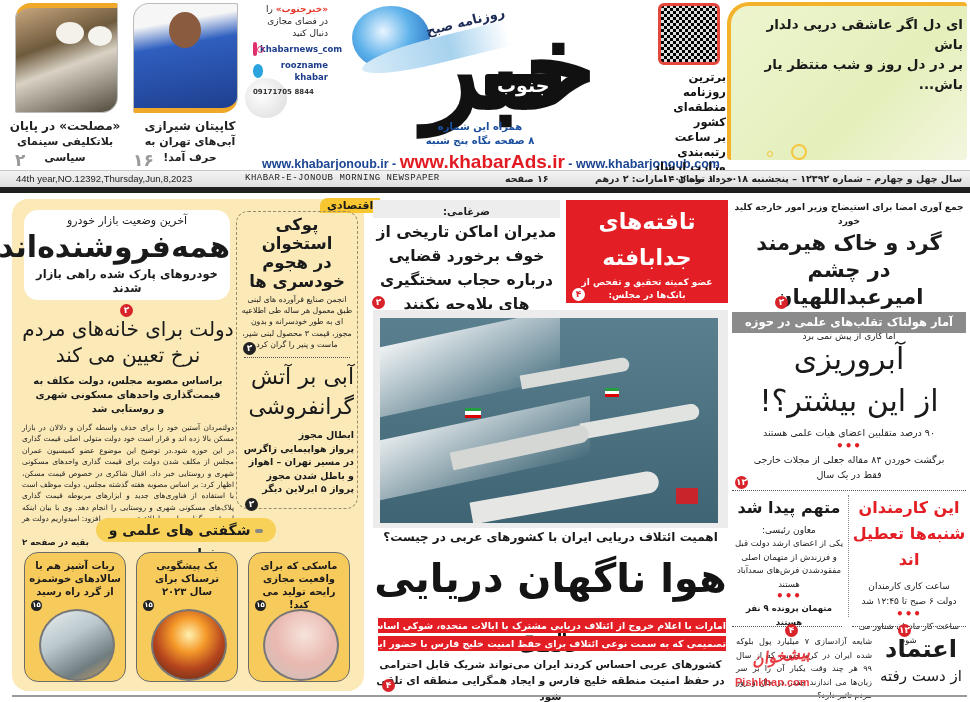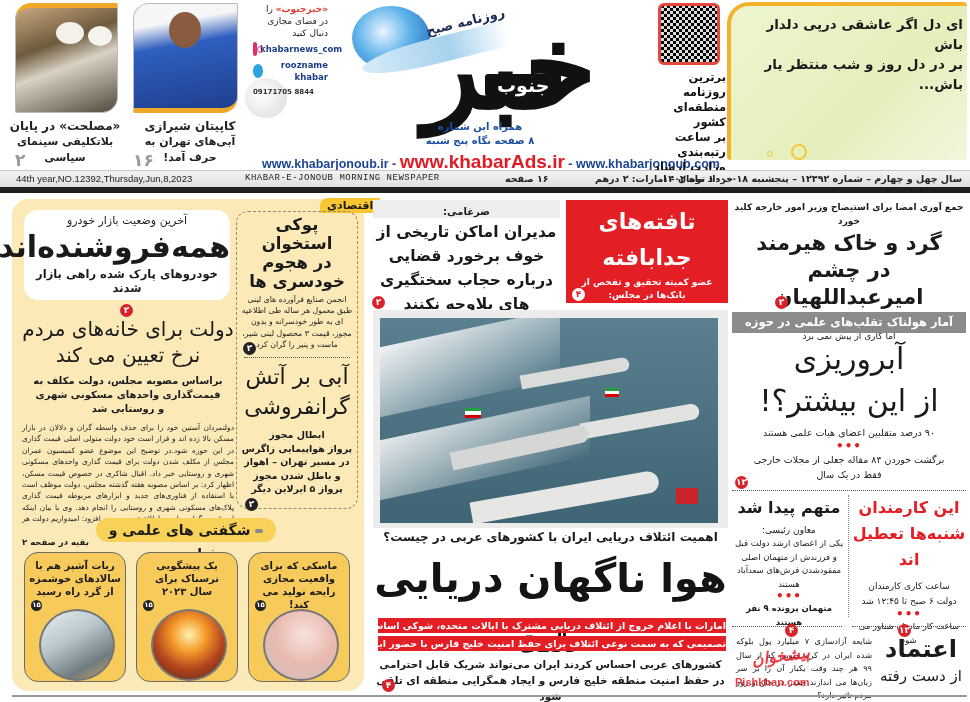--- a/index.html
+++ b/index.html
@@ -177,21 +177,21 @@
   <div class="b" style="font-size:16.5px;line-height:19px;">
     <div>پوکی استخوان</div>
     <div>در هجوم</div>
     <div>خودسری ها</div>
   </div>
   <div style="font-size:7.8px;line-height:11.2px;margin-top:3px;">انجمن صنایع فرآورده های لبنی طبق معمول هر ساله طی اطلاعیه ای به طور خودسرانه و بدون مجوز، قیمت ۳ محصول لبنی شیر، ماست و پنیر را گران کرد</div>
 </div>
 <div class="abs" style="left:243px;top:338px;"><span class="badge-num badge-dark">۲</span></div>
 <div class="abs dot-sep" style="left:244px;top:357px;width:106px;"></div>
 
-<div class="abs rtl" style="left:240px;top:362px;width:114px;">
+<div class="abs rtl" style="left:240px;top:362px;width:114px;text-align:right;">
   <div style="font-size:22px;line-height:30px;">
     <div>آبی بر آتش</div>
     <div>گرانفروشی</div>
   </div>
   <div class="b" style="font-size:9.5px;line-height:13.5px;margin-top:6px;">
     <div>ابطال مجوز</div>
     <div>پرواز هواپیمایی زاگرس</div>
     <div>در مسیر تهران – اهواز</div>
     <div>و باطل شدن مجوز</div>
     <div>پرواز ۵ ایرلاین دیگر</div>

